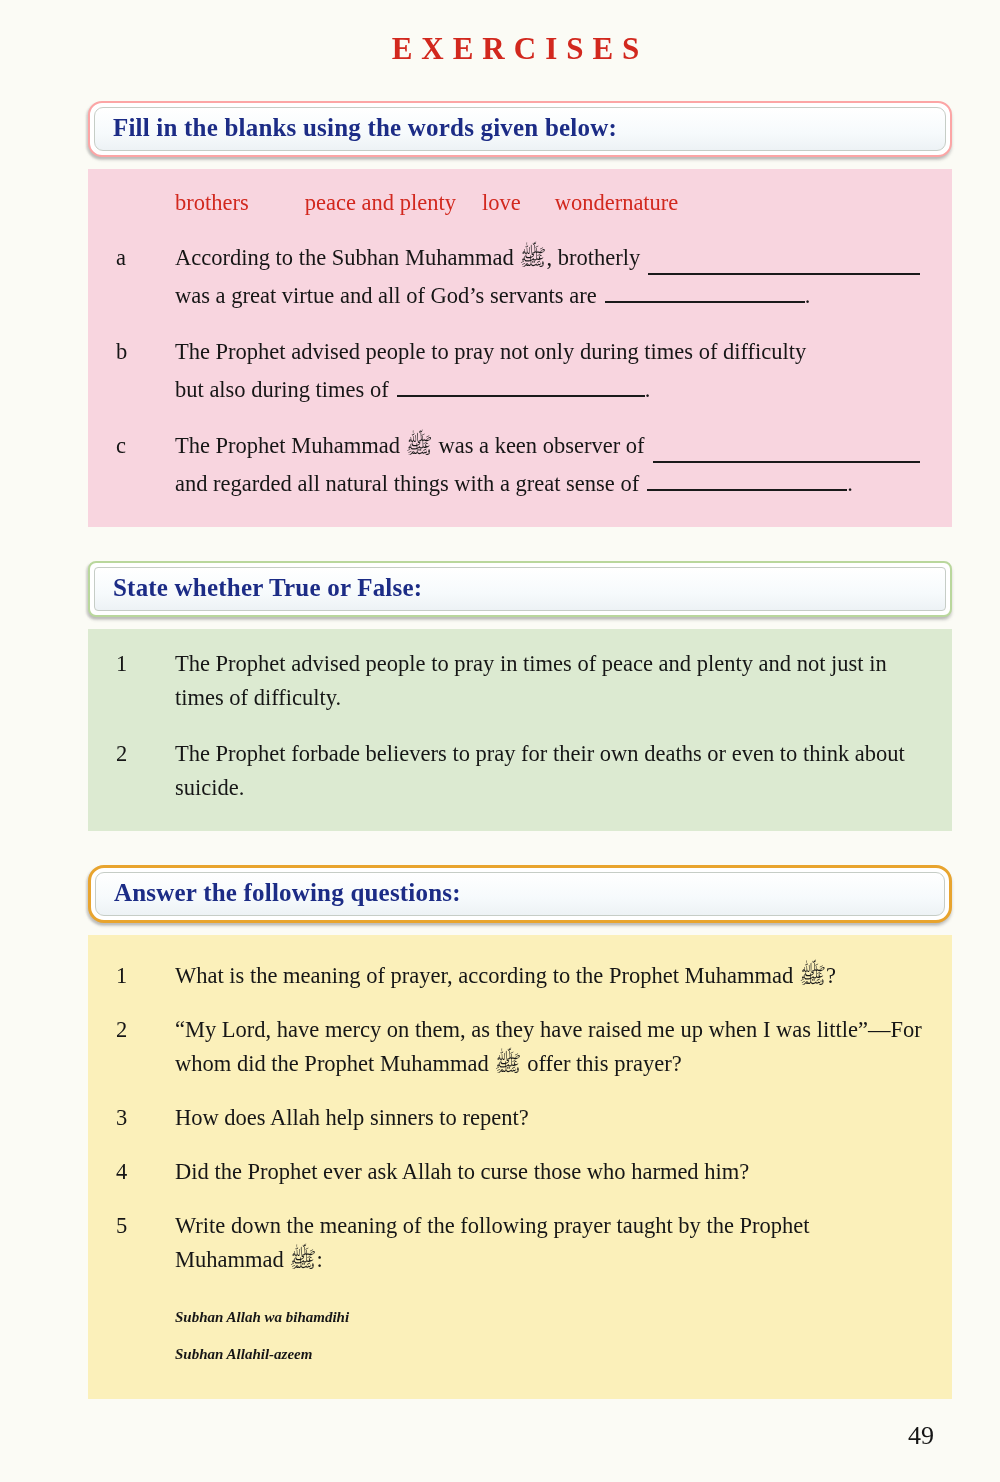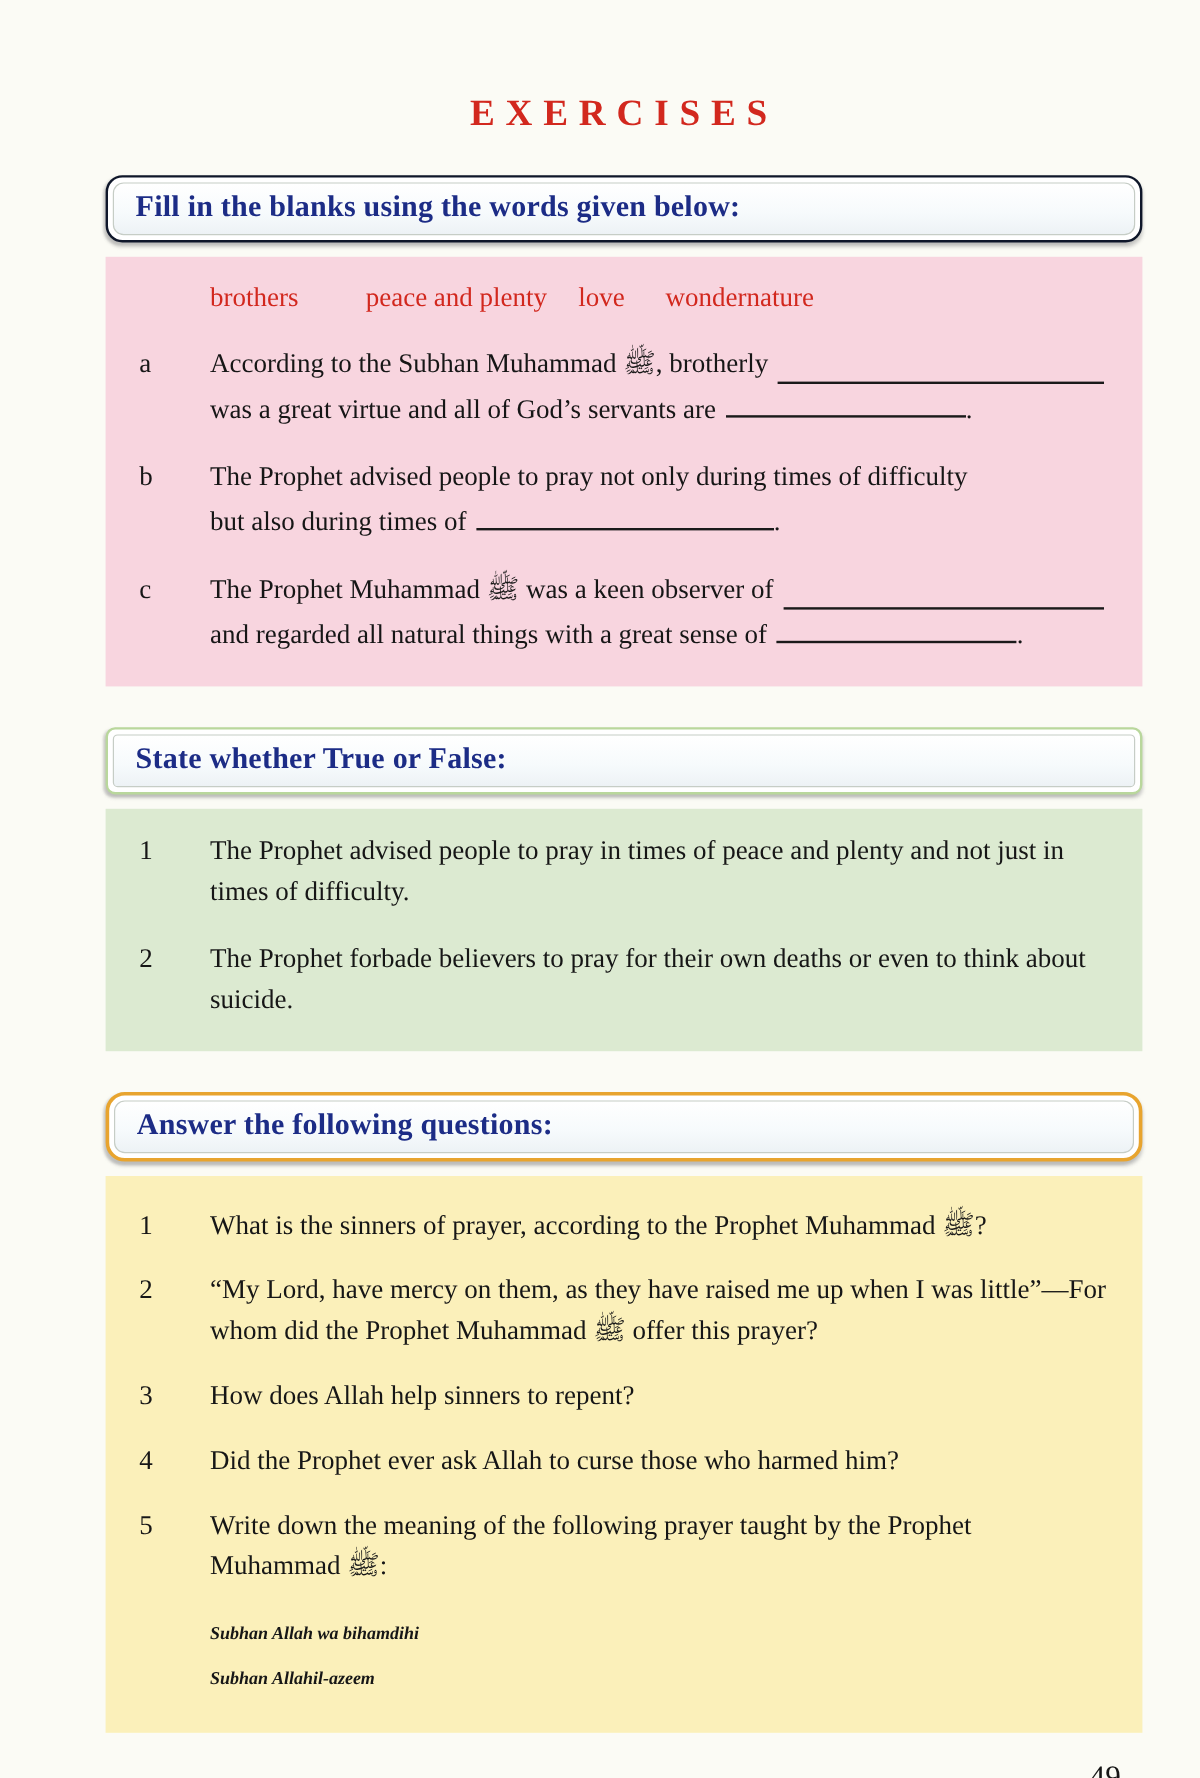--- a/index.html
+++ b/index.html
@@ -7,34 +7,34 @@
   body {
     width: 1000px; height: 1482px;
     background: #fbfbf5;
     font-family: "Liberation Serif", serif;
     color: #161616;
     overflow: hidden;
   }
   .content { margin: 0 48px 0 88px; width: 864px; }
 
   .title {
-    margin: 0; padding-top: 76px;
+    margin: 0; padding-top: 31px;
     text-align: center;
     font-size: 31px; font-weight: bold;
     letter-spacing: 9px;
     color: #d2281e;
   }
 
   
   .section-header {
     margin-top: 34px;
     background: #ffffff;
     padding: 4px;
     border-radius: 14px;
-    border: 2px solid #0f172a;
+    border: 2px solid #fca5a5;
     box-shadow: 0 3px 3px rgba(150,150,150,0.45), -2px 2px 2px rgba(160,160,160,0.35);
   }
   .section-header.green  { border-color: #b9d79c; border-width: 2px; border-radius: 8px; }
   .section-header.orange { border-color: #e8a42e; border-width: 3px; border-radius: 16px; }
   .section-header-inner {
     border: 1px solid #c6cdc6;
     border-radius: 9px;
     background: linear-gradient(180deg, #ffffff 0%, #f6fafc 60%, #edf2f5 100%);
     padding: 6px 18px 8px 18px;
   }
@@ -168,21 +168,21 @@
 
   <div class="section-header orange">
     <div class="section-header-inner">
       <h2>Answer the following questions:</h2>
     </div>
   </div>
 
   <div class="panel yellow">
     <div class="q">
       <span class="q-label">1</span>
-      <div class="q-body">What is the sinners of prayer, according to the Prophet Muhammad ﷺ?</div>
+      <div class="q-body">What is the meaning of prayer, according to the Prophet Muhammad ﷺ?</div>
     </div>
     <div class="q">
       <span class="q-label">2</span>
       <div class="q-body">“My Lord, have mercy on them, as they have raised me up when I was little”—For whom did the Prophet Muhammad ﷺ offer this prayer?</div>
     </div>
     <div class="q">
       <span class="q-label">3</span>
       <div class="q-body">How does Allah help sinners to repent?</div>
     </div>
     <div class="q">

